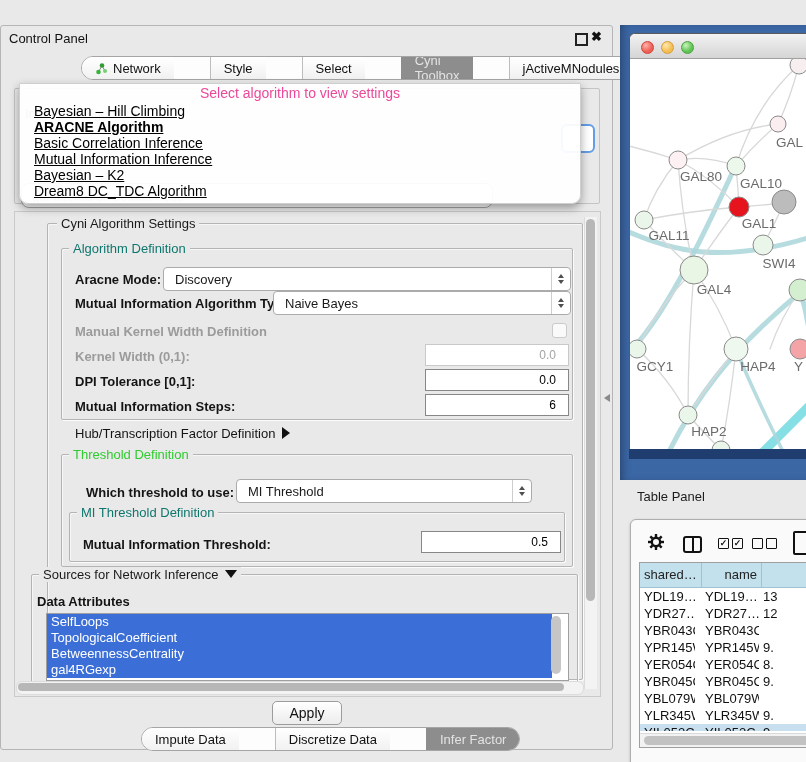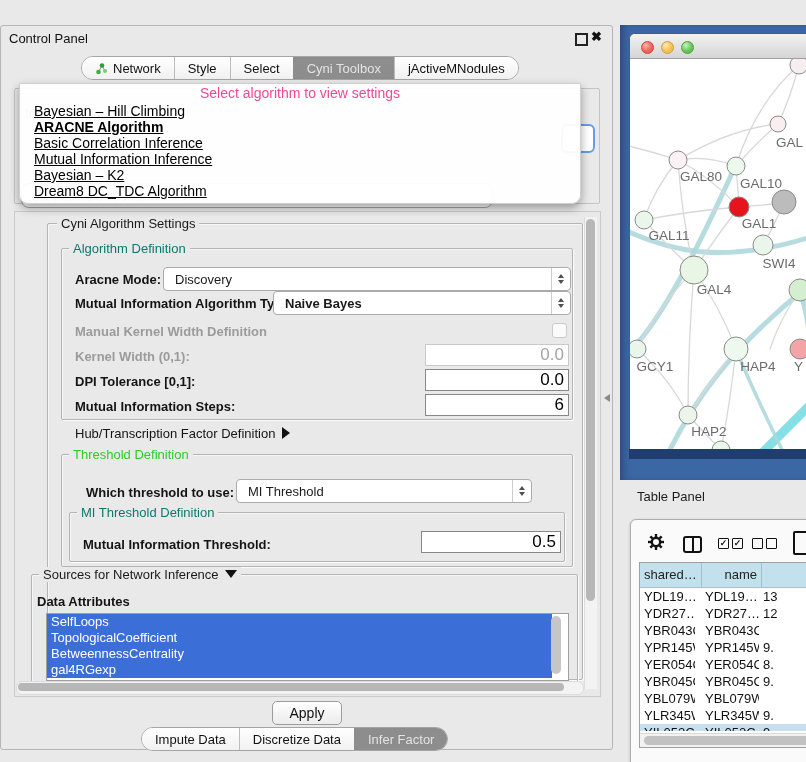--- a/index.html
+++ b/index.html
@@ -5,21 +5,21 @@
   html,body{margin:0;padding:0;background:#e9e9e9;}
   #screen{position:relative;width:806px;height:762px;overflow:hidden;background:#e9e9e9;
           font-family:"Liberation Sans",sans-serif;color:#1a1a1a;margin-top:25px;}
   .abs{position:absolute;}
   
   .cp-window{left:0;top:7;width:611px;height:723px;border:1px solid #b5b5b5;border-radius:3px;background:#e9e9e9;}
   .cp-title{left:8px;top:5px;font-size:13px;color:#111;}
   .float-icon{left:574px;top:7px;width:9px;height:9px;border:2px solid #222;}
   .close-icon{left:590px;top:3px;font-size:13px;font-weight:bold;color:#111;}
   
-  .tabbar{display:flex;height:22px;border:1px solid #a5a5a5;border-radius:12px;overflow:hidden;background:#fdfdfd;}
+  .tabbar{display:flex;height:22px;border:1px solid #a5a5a5;border-radius:12px;overflow:hidden;background:#fdfdfd;gap:36px;}
   .tabbar .tab{display:flex;align-items:center;gap:5px;padding:0 13px;font-size:13px;color:#111;
                background:linear-gradient(#ffffff,#f1f1f1);border-left:1px solid #bdbdbd;cursor:default;}
   .tabbar .tab:first-child{border-left:none;}
   .tabbar .tab.sel{background:#8d8d8d;color:#e3e3e3;border-left-color:#8d8d8d;}
   .cp-tabs{left:80px;top:30px;}
   .bottom-tabs{left:140px;top:701px;}
   
   .algo-overlay{left:18px;top:57px;width:560px;background:rgba(255,255,255,0.94);
       border:1px solid #cfcfcf;border-radius:0 0 9px 9px;box-shadow:0 4px 10px rgba(0,0,0,0.35);z-index:30;padding-bottom:4px;}
   .algo-ph{height:19px;line-height:19px;text-align:center;font-size:14px;color:#ec4899;}
@@ -40,22 +40,22 @@
   .t-green{color:#2ecc2e;}
   .lbl{position:absolute;font-size:13px;font-weight:bold;color:#141414;white-space:nowrap;}
   .lbl.plain{font-weight:normal;}
   .lbl.dis{color:#9b9b9b;}
   .combo{position:absolute;background:#fff;border:1px solid #ababab;border-radius:4px;font-size:13px;
          display:flex;align-items:center;padding-left:11px;box-sizing:border-box;}
   .stepper{position:absolute;right:0;top:0;bottom:0;width:18px;border-left:1px solid #cdcdcd;
            display:flex;flex-direction:column;align-items:center;justify-content:center;gap:2px;}
   .tri-up{width:0;height:0;border-left:3.5px solid transparent;border-right:3.5px solid transparent;border-bottom:4.5px solid #4f4f4f;}
   .tri-dn{width:0;height:0;border-left:3.5px solid transparent;border-right:3.5px solid transparent;border-top:4.5px solid #4f4f4f;}
-  .tfield{position:absolute;background:#fff;border:1px solid #878787;font-size:17px;display:flex;
-          align-items:center;justify-content:flex-end;padding-right:4px;box-sizing:border-box;color:#000;}
+  .tfield{position:absolute;background:#fff;border:1px solid #878787;font-size:12px;display:flex;
+          align-items:center;justify-content:flex-end;padding-right:12px;box-sizing:border-box;color:#000;}
   .tfield.dis{border-color:#c9c9c9;color:#a4a4a4;}
   .cbx-dis{position:absolute;width:13px;height:13px;border:1px solid #cbcbcb;border-radius:3px;background:#fafafa;}
   .arrow-right{display:inline-block;width:0;height:0;border-top:6px solid transparent;border-bottom:6px solid transparent;border-left:8px solid #111;vertical-align:-1px;margin-left:7px;}
   .arrow-down{display:inline-block;width:0;height:0;border-left:6px solid transparent;border-right:6px solid transparent;border-top:8px solid #111;vertical-align:1px;margin-left:6px;}
   .srclist{position:absolute;background:#fff;border:1px solid #9f9f9f;overflow:hidden;}
   .src-item{height:16px;line-height:16px;font-size:13px;padding-left:4px;color:#000;}
   .src-item.sel{background:#3b6fd7;color:#fff;width:501px;}
   .list-vthumb{left:550px;top:590px;width:10px;height:58px;background:#c6c6c6;border-radius:5px;z-index:4;}
   .vtrack{left:583px;top:191px;width:12px;height:472px;background:#f3f3f3;border-left:1px solid #dcdcdc;}
   .vthumb{left:585px;top:193px;width:9px;height:382px;background:#b7b7b7;border-radius:4.5px;}
@@ -160,21 +160,21 @@
     <div class="lbl" style="left:74px;top:246px;">Aracne Mode:</div>
     <div class="combo" style="left:162px;top:241px;width:408px;height:24px;">
       <span>Discovery</span>
       <span class="stepper">
           <span class="tri-up"></span>
           <span class="tri-dn"></span>
         </span>
     </div>
 
     <div class="lbl" style="left:74px;top:270px;">Mutual Information Algorithm Type:</div>
-    <div class="combo" style="left:272px;top:265px;width:298px;height:24px;font-weight:bold;">
+    <div class="combo" style="left:272px;top:265px;width:298px;height:24px;">
       <span>Naive Bayes</span>
       <span class="stepper">
           <span class="tri-up"></span>
           <span class="tri-dn"></span>
         </span>
     </div>
 
     <div class="lbl dis" style="left:74px;top:298px;">Manual Kernel Width Definition</div>
     <span class="cbx-dis" style="left:551px;top:297px;"></span>
 

